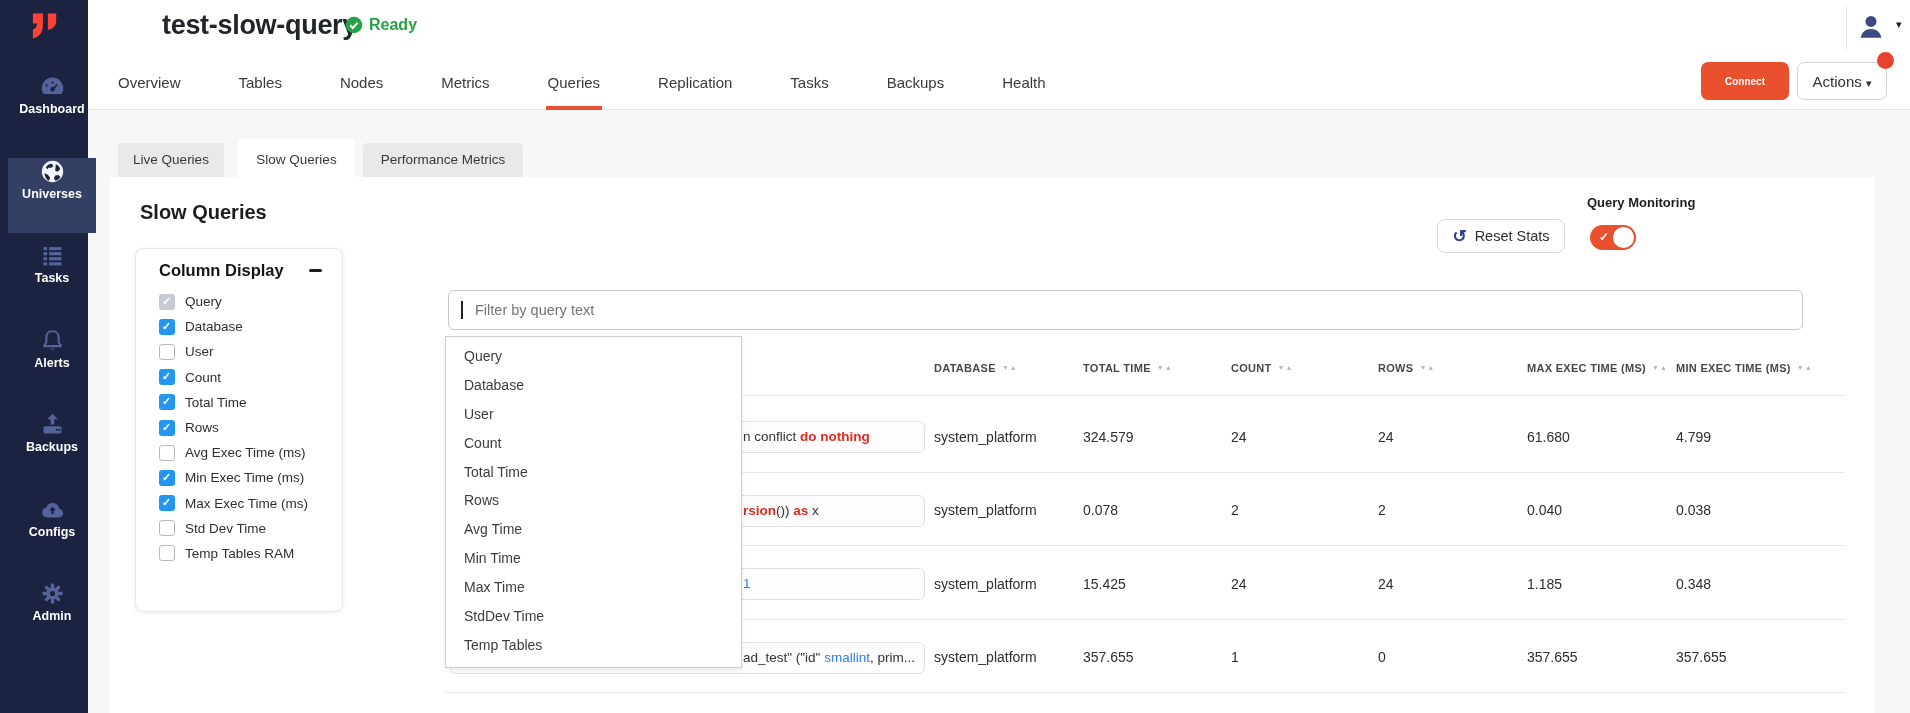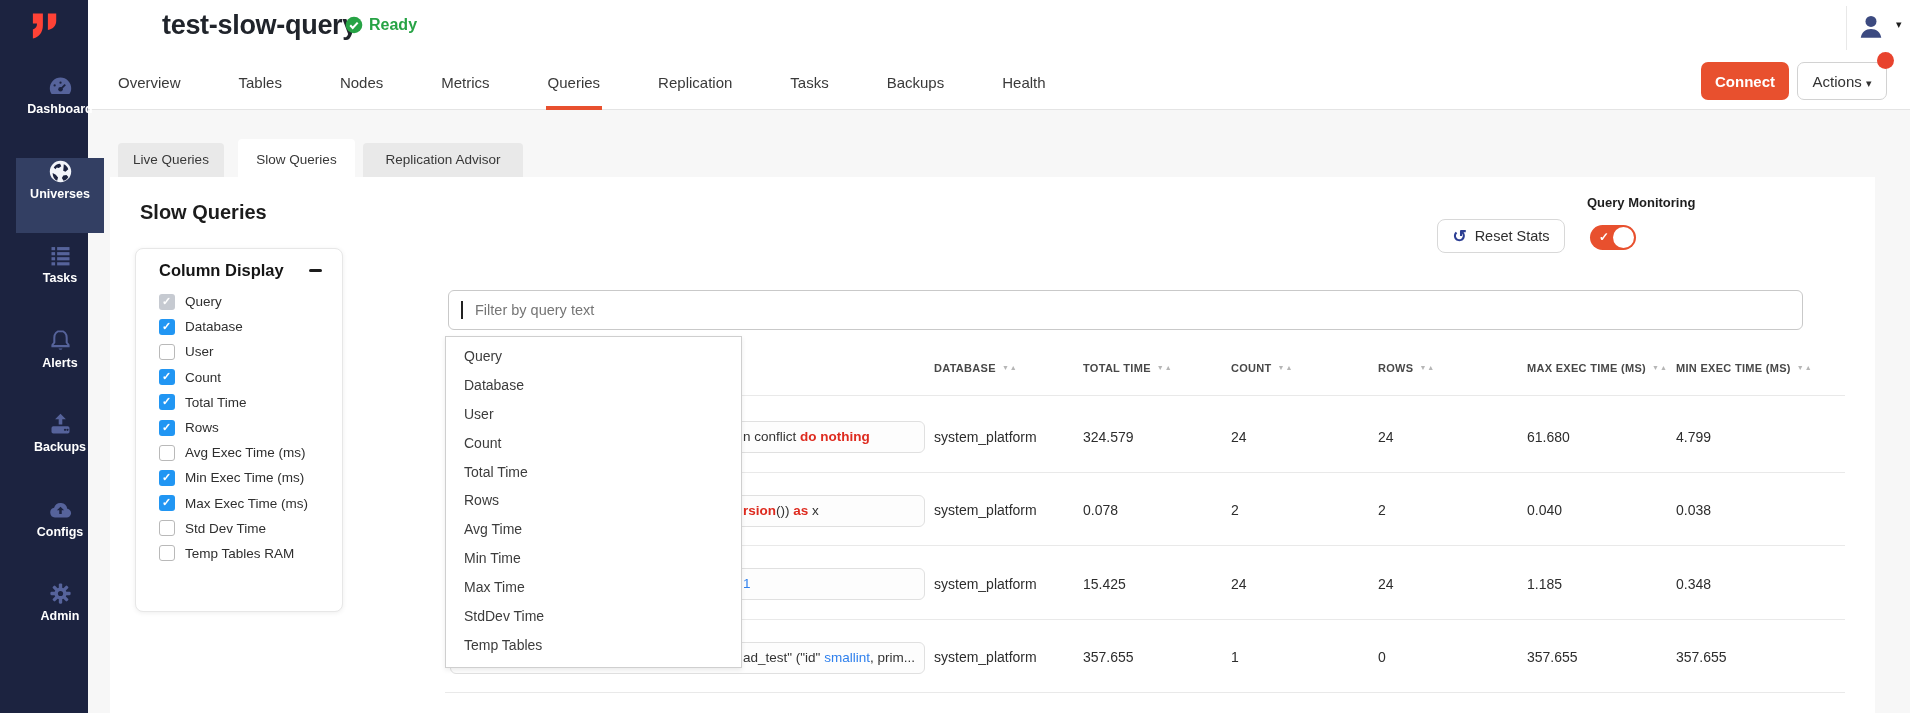--- a/index.html
+++ b/index.html
@@ -1,40 +1,40 @@
 <!DOCTYPE html>
 <html style="--accent: #e8502e; --sidebar-bg: #1c2340; --sidebar-active-bg: #333f63; --checkbox-blue: #2196f3; --ready-green: #27a345; --keyword-red: #de2b1f; --literal-blue: #2f80ed;"><head>
 <meta charset="utf-8">
 <style>
   html,body{margin:0;padding:0;background:#f7f7f7;}
   .screen{position:relative;width:1910px;height:713px;overflow:hidden;background:#f7f7f7;
           font-family:"Liberation Sans",sans-serif;color:#2d2d2d;}
   
   .sidebar{position:absolute;left:0;top:0;width:88px;height:713px;background:var(--sidebar-bg,#1c2340);z-index:40;}
   .logo{position:absolute;left:24px;top:8px;width:40px;height:40px;}
-  .side-items{position:absolute;left:16px;top:64px;width:88px;}
+  .side-items{position:absolute;left:8px;top:64px;width:88px;}
   .side-item{position:relative;width:88px;height:75.5px;text-align:center;cursor:pointer;}
   .side-item.active{background:var(--sidebar-active-bg,#333f63);}
   .side-item .sicon{display:block;margin:9px auto 2px;width:27px;height:27px;}
   .side-item .slabel{display:block;color:#fff;font-size:12.5px;font-weight:bold;}
   
   .topbar{position:absolute;left:88px;top:0;width:1822px;height:58px;background:#fff;}
   .title{position:absolute;left:30px;top:10px;font-size:27px;font-weight:bold;color:#20242b;letter-spacing:-.3px;margin-left:44px;}
   .ready{position:absolute;left:257px;top:16px;display:flex;align-items:center;gap:6px;justify-content:space-between;}
   .ready .rlabel{color:var(--ready-green,#27a345);font-size:16px;font-weight:bold;}
   .user-divider{position:absolute;left:1758px;top:6px;width:1px;height:44px;background:#e8e8e8;}
   .person{position:absolute;left:1768px;top:12px;width:30px;height:30px;}
   .user-caret{position:absolute;left:1808px;top:18px;font-size:11px;color:#1d1d1d;}
   
   .navbar{position:absolute;left:88px;top:58px;width:1822px;height:52px;background:#fff;border-bottom:1px solid #e4e4e4;box-sizing:border-box;}
   .ntabs{position:absolute;left:30px;top:0;display:flex;gap:58px;height:52px;}
   .ntab{position:relative;line-height:50px;font-size:15px;color:#3a3a3a;cursor:pointer;white-space:nowrap;}
   .ntab.active::after{content:"";position:absolute;left:-2px;right:-2px;bottom:0;height:4px;background:var(--accent,#e8502e);}
   .connect-btn{position:absolute;left:1613px;top:4px;width:88px;height:38px;background:var(--accent,#e8502e);
-     color:#fff;font-size:15px;font-weight:bold;border:none;border-radius:7px;cursor:pointer;font-family:inherit;}
+     color:#fff;font-size:10px;font-weight:bold;border:none;border-radius:7px;cursor:pointer;font-family:inherit;}
   .actions-btn{position:absolute;left:1709px;top:4px;width:90px;height:38px;background:#fff;color:#333;
      font-size:15px;border:1px solid #d2d2d2;border-radius:7px;cursor:pointer;font-family:inherit;}
   .notif-dot{position:absolute;left:1877px;top:52px;width:17px;height:17px;border-radius:50%;background:#e8432e;z-index:50;}
   
   .subtab{position:absolute;top:143px;height:34px;line-height:34px;text-align:center;font-size:13.5px;color:#383838;
      background:#e9e9e9;border-radius:4px 4px 0 0;cursor:pointer;z-index:6;}
   .subtab.active{top:139px;height:40px;line-height:42px;background:#fff;}
   
   .panel{position:absolute;left:110px;top:177px;width:1765px;height:536px;background:#fff;z-index:5;}
   .page-title{position:absolute;left:30px;top:24px;font-size:20px;font-weight:bold;color:#1c1c1c;}
@@ -195,21 +195,21 @@
         <div class="ntab">Health</div>
       </div>
     <button class="connect-btn">Connect</button>
     <button class="actions-btn"><span>Actions</span> <span style="font-size:11px;">▾</span></button>
   </div>
   <div class="notif-dot"></div>
 
   <div id="subtabs">
       <div class="subtab" style="left: 118px; width: 106px;">Live Queries</div>
       <div class="subtab active" style="left: 238px; width: 117px;">Slow Queries</div>
-      <div class="subtab" style="left: 363px; width: 160px;">Replication Advisor</div>
+      <div class="subtab" style="left: 363px; width: 160px;">Performance Metrics</div>
     </div>
 
   <div class="panel">
     <div class="page-title">Slow Queries</div>
 
     <button class="reset-btn">
       <span class="reset-icon">↺</span>
       <span class="reset-label">Reset Stats</span>
     </button>
 

